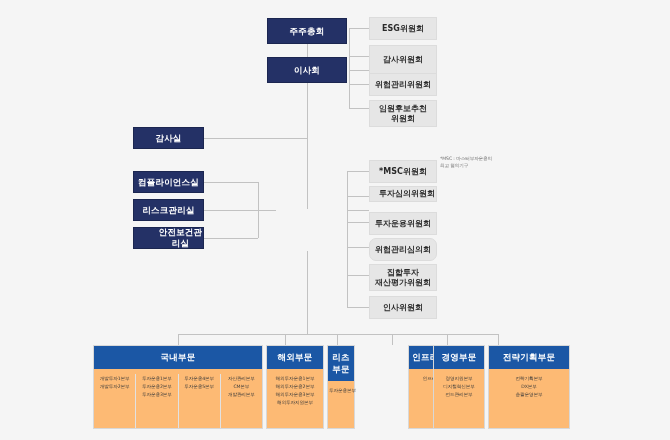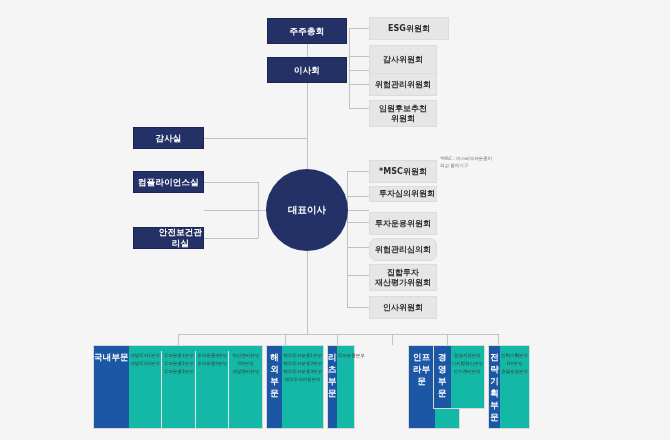--- a/index.html
+++ b/index.html
@@ -57,24 +57,24 @@
     line-height:1.5;
     letter-spacing:-.1px;
     z-index:4;
     white-space:pre-line;
   }
 
   
   .divwrap{
     position:absolute;
     box-sizing:border-box;
-    background:#14b8a6;
+    background:#fdba74;
     border:1px solid #d8d8d8;
     z-index:3;
-    display:flex;flex-direction:row;
+    display:flex;flex-direction:column;
   }
   .divhead{
     background:#1b57a5;
     color:#fff;
     font-size:8.5px;
     font-weight:bold;
     text-align:center;
     padding:6px 0 5px;
     letter-spacing:.2px;
   }
@@ -136,31 +136,31 @@
   <div class="ln lnv" style="left:178px;top:334px;height:11px;"></div>
   <div class="ln lnv" style="left:285px;top:334px;height:11px;"></div>
   <div class="ln lnv" style="left:337px;top:334px;height:11px;"></div>
   <div class="ln lnv" style="left:392px;top:334px;height:11px;"></div>
   <div class="ln lnv" style="left:447px;top:334px;height:11px;"></div>
   <div class="ln lnv" style="left:498px;top:334px;height:11px;"></div>
 
   <div class="node navy" style="left:267px;top:18px;width:80px;height:26px;">주주총회</div>
   <div class="node navy" style="left:267px;top:57px;width:80px;height:26px;">이사회</div>
 
-  <div class="node gray" style="left:369px;top:17px;width:80px;height:23px;">ESG위원회</div>
+  <div class="node gray" style="left:369px;top:17px;width:68px;height:23px;">ESG위원회</div>
   <div class="node gray" style="left:369px;top:45px;width:68px;height:29px;">감사위원회</div>
   <div class="node gray" style="left:369px;top:73px;width:68px;height:23px;">위험관리위원회</div>
   <div class="node gray" style="left:369px;top:100px;width:68px;height:27px;white-space:pre-line;">임원후보추천
 위원회</div>
 
   <div class="node navy" style="left:133px;top:127px;width:71px;height:22px;">감사실</div>
   <div class="node navy" style="left:133px;top:171px;width:71px;height:22px;">컴플라이언스실</div>
+  <div class="node navy" style="left:133px;top:199px;width:71px;height:22px;">리스크관리실</div>
   <div class="node navy" style="left:133px;top:227px;width:71px;height:22px;padding-left:24px;">안전보건관리실</div>
 
-  <div class="node circle" style="left:266px;top:169px;">대표이사</div>
 
   <div class="node gray" style="left:369px;top:160px;width:68px;height:23px;">*MSC위원회</div>
   <div class="node gray" style="left:369px;top:186px;width:68px;height:16px;padding-left:8px;">투자심의위원회</div>
   <div class="node gray" style="left:369px;top:212px;width:68px;height:23px;">투자운용위원회</div>
   <div class="node gray" style="left:369px;top:238px;width:68px;height:23px;border-radius:7px;">위험관리심의회</div>
   <div class="node gray" style="left:369px;top:264px;width:68px;height:27px;white-space:pre-line;">집합투자
 재산평가위원회</div>
   <div class="node gray" style="left:369px;top:296px;width:68px;height:23px;">인사위원회</div>
 
   <div class="footnote" style="left:440px;top:156px;width:90px;">*MSC : 마스터부자운용의
@@ -213,32 +213,32 @@
 
   <div class="divwrap" style="left:378px;top:345px;width:52px;height:84px;margin-left:30px;">
     <div class="divhead">인프라부문</div>
     <div class="divbody">
       <div class="divcol">
         <div class="subitem">인프라본부</div>
       </div>
     </div>
   </div>
 
-  <div class="divwrap" style="left:433px;top:345px;width:52px;height:64px;">
+  <div class="divwrap" style="left:433px;top:345px;width:52px;height:84px;">
     <div class="divhead">경영부문</div>
     <div class="divbody">
       <div class="divcol">
         <div class="subitem">경영지원본부</div>
         <div class="subitem">디지털혁신본부</div>
         <div class="subitem">펀드관리본부</div>
       </div>
     </div>
   </div>
 
-  <div class="divwrap" style="left:488px;top:345px;width:42px;height:84px;">
+  <div class="divwrap" style="left:488px;top:345px;width:82px;height:84px;">
     <div class="divhead">전략기획부문</div>
     <div class="divbody">
       <div class="divcol">
         <div class="subitem">전략기획본부</div>
         <div class="subitem">DX본부</div>
         <div class="subitem">총괄운영본부</div>
       </div>
     </div>
   </div>
 

